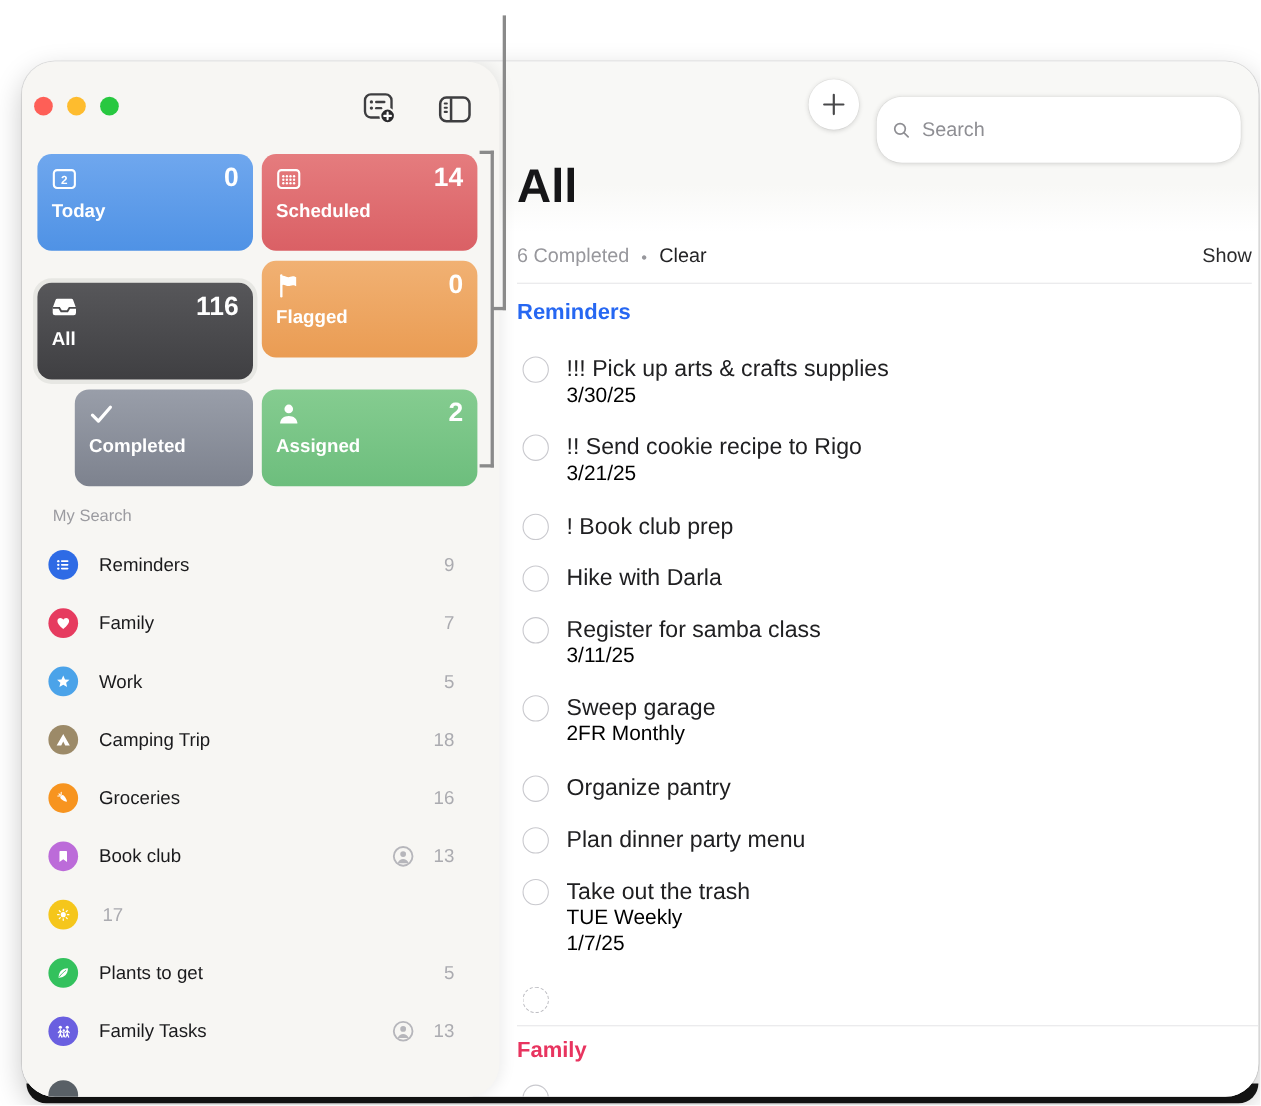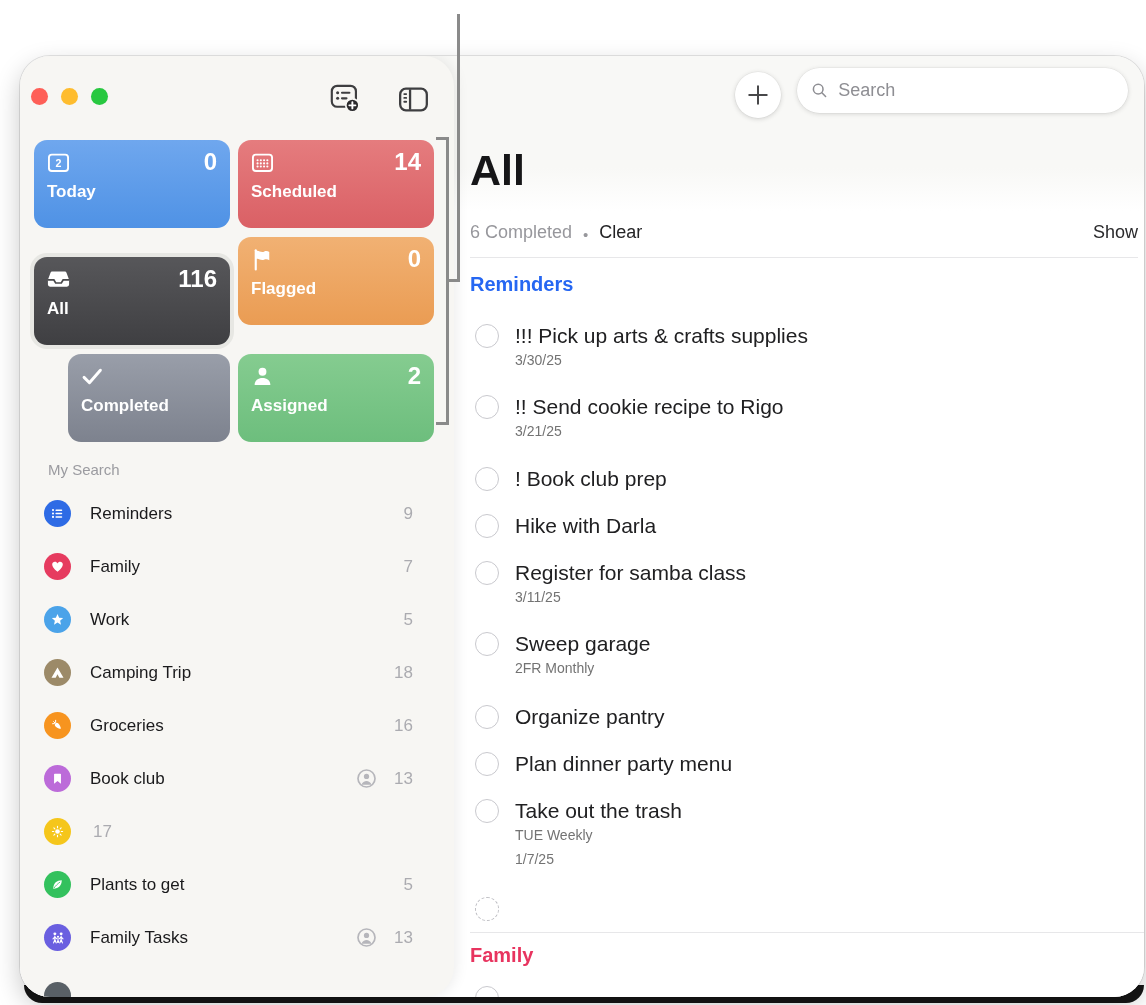--- a/index.html
+++ b/index.html
@@ -51,39 +51,39 @@
   .licon svg{display:block;}
   .lname{font-size:17px;color:#1A1A1C;flex:1;}
   .shared{display:flex;margin-right:14px;}
   .lcount{font-size:17px;color:#ABABB0;min-width:22px;text-align:right;}
   .partial-icon{position:absolute;left:24px;top:926px;width:27px;height:27px;border-radius:50%;background:#596066;}
 
   
   .plusbtn{position:absolute;left:715px;top:16px;width:46px;height:46px;border-radius:50%;background:#fff;
            box-shadow:0 0 0 .5px rgba(0,0,0,.05),0 1px 5px rgba(0,0,0,.16);
            display:flex;align-items:center;justify-content:center;}
-  .search{position:absolute;left:777px;top:12px;width:331px;height:45px;border-radius:23px;background:#fff;
+  .search{position:absolute;left:777px;top:32px;width:331px;height:60px;border-radius:23px;background:#fff;
           box-shadow:0 0 0 .5px rgba(0,0,0,.05),0 1px 5px rgba(0,0,0,.14);
           display:flex;align-items:center;gap:8px;padding:0 14px;box-sizing:border-box;}
   .search input{border:none;outline:none;background:transparent;font-size:18px;color:#333;width:100%;
                 font-family:inherit;}
   .search input::placeholder{color:#8E8E93;}
   .title{position:absolute;left:450px;top:90px;font-size:43px;font-weight:bold;color:#161618;}
   .sumrow{position:absolute;left:450px;top:166px;width:668px;display:flex;align-items:flex-end;font-size:18px;}
   .sum-completed{color:#97979C;}
   .sum-dot{color:#97979C;margin:0 11px;font-size:15px;}
   .sum-clear{color:#232325;}
   .sum-spacer{flex:1;}
   .sum-show{color:#2A2A2C;}
   .div1{position:absolute;left:450px;top:201px;width:668px;height:1px;background:#E7E7E9;}
   .sec1{position:absolute;left:450px;top:217px;font-size:20px;font-weight:bold;color:#2667F2;}
   .ritem{position:absolute;left:455px;display:flex;gap:16px;}
   .rcirc{width:24px;height:24px;border-radius:50%;border:1.5px solid #C9C9CE;box-sizing:border-box;flex:0 0 24px;background:#fff;}
   .rtitle{font-size:21px;color:#202022;line-height:24px;}
-  .rsub{font-size:14px;color:#737373;line-height:24px;}
+  .rsub{font-size:19px;color:#000000;line-height:24px;}
   .dashedcirc{position:absolute;left:455px;top:841px;width:24px;height:24px;border-radius:50%;
               border:1.8px dashed #BFBFC4;box-sizing:border-box;}
   .div2{position:absolute;left:450px;top:876px;width:674px;height:1px;background:#E7E7E9;}
   .sec2{position:absolute;left:450px;top:888px;font-size:20px;font-weight:bold;color:#E8345F;}
   .pcirc{position:absolute;left:455px;top:930px;width:24px;height:24px;border-radius:50%;
          border:1.5px solid #C9C9CE;box-sizing:border-box;}
 
   
   .cl-line{position:absolute;left:457px;top:14px;width:3px;height:268px;background:#8A8A8A;z-index:9;}
   .cl-conn{position:absolute;left:447px;top:279px;width:13px;height:3px;background:#8A8A8A;z-index:9;}

